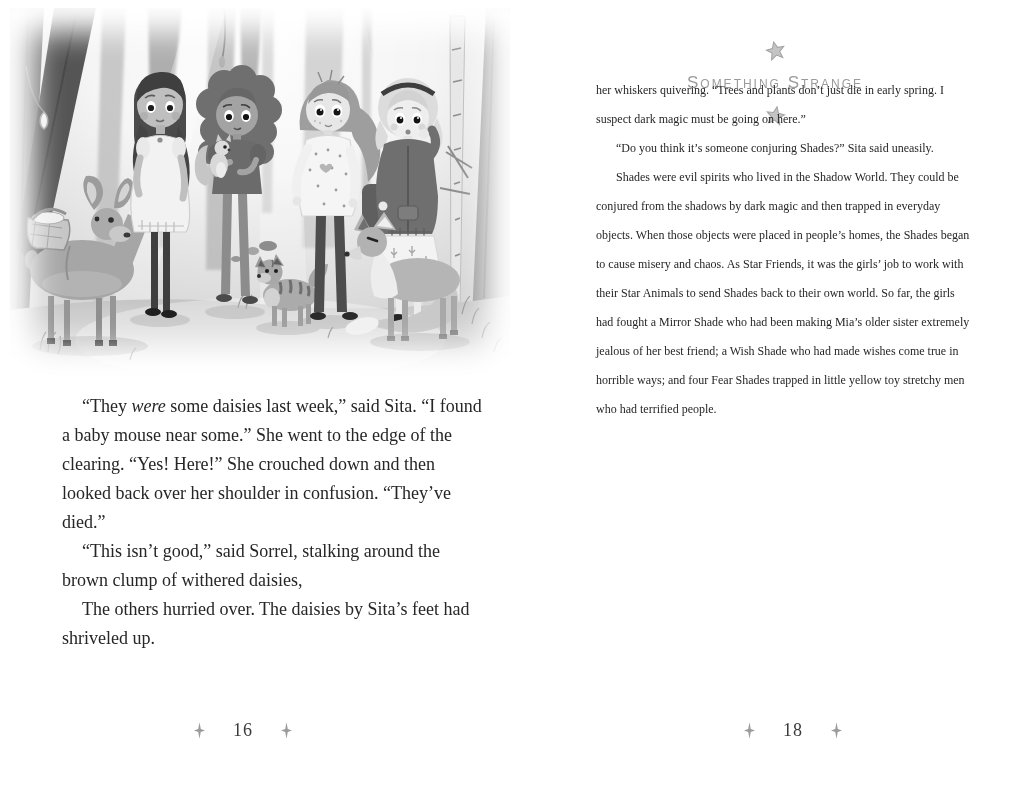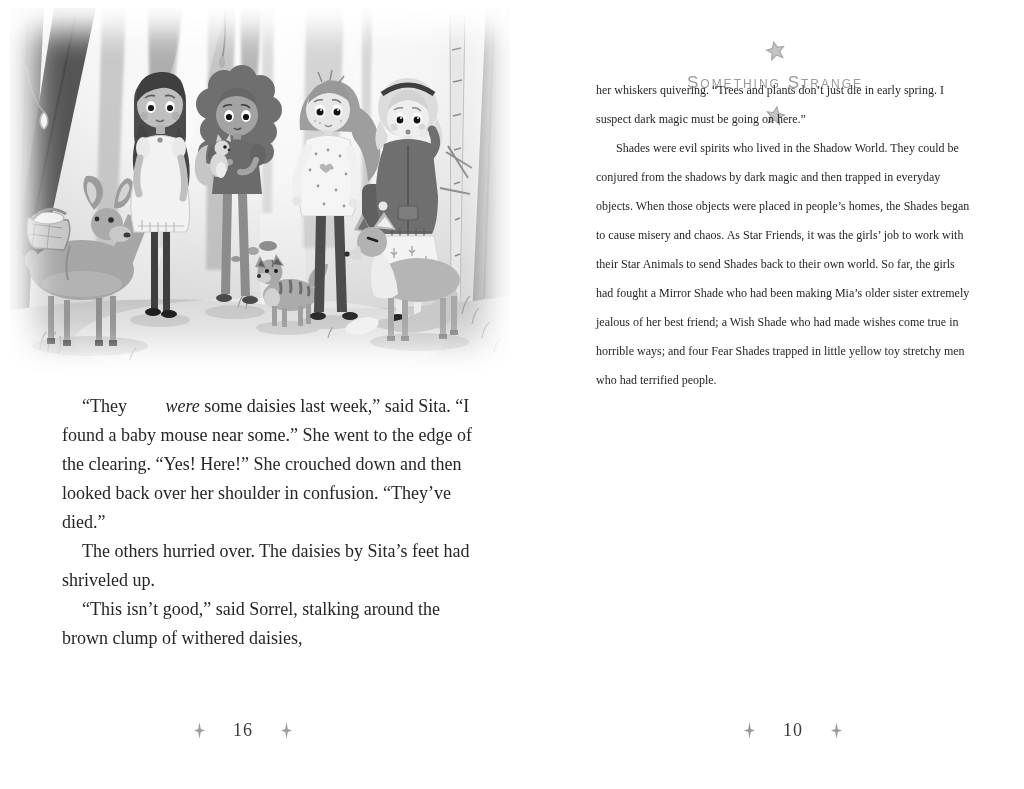--- a/index.html
+++ b/index.html
@@ -11,21 +11,21 @@
   .illustration svg { display:block; }
   .illustration::after { content:''; position:absolute; inset:0; pointer-events:none;
                          box-shadow: inset 0 0 30px 24px #ffffff; }
 
   
   .page-text { position:absolute; text-align:left; }
   .left-text  { left:62px;  top:392px; width:420px; font-size:18px;  line-height:29px; }
   .right-text { left:596px; top:76px;  width:376px; font-size:12px;  line-height:29px; }
   .para { margin:0; }
   .ind  { text-indent:20px; }
-  .it   { font-style:italic;margin-left:34px; }
+  .it   { font-style:italic; }
 
   
   .running-head { position:absolute; left:595px; top:40px; width:360px;
                   display:flex; align-items:center; justify-content:center; gap:12px;flex-direction:column; }
   .running-head .head-label { font-family:"Liberation Sans", sans-serif; font-variant:small-caps;
                   text-transform:capitalize; font-size:17px; letter-spacing:2px; color:#9b9b9b; }
   .star { width:21px; height:21px; }
   .star.l { transform:rotate(-12deg); }
   .star.r { transform:rotate(10deg); }
 
@@ -360,22 +360,22 @@
         <rect x="377" y="328" width="8" height="5" fill="#868686"></rect>
           <rect x="391" y="328" width="8" height="5" fill="#868686"></rect>
         <rect x="429" y="326" width="8" height="5" fill="#868686"></rect>
           <rect x="440" y="322" width="8" height="5" fill="#868686"></rect>
       </g>
     </svg>
   </figure>
 
   <div class="page-text left-text">
     <p class="para ind"><span>“They </span><span class="it">were</span><span> some daisies last week,” said Sita. “I found a baby mouse near some.” She went to the edge of the clearing. “Yes! Here!” She crouched down and then looked back over her shoulder in confusion. “They’ve died.”</span></p>
+    <p class="para ind">“This isn’t good,” said Sorrel, stalking around the brown clump of withered daisies,</p>
     <p class="para ind">The others hurried over. The daisies by Sita’s feet had shriveled up.</p>
-    <p class="para ind">“This isn’t good,” said Sorrel, stalking around the brown clump of withered daisies,</p>
   </div>
 
   <div class="folio folio-left">
     <svg class="sparkle" viewBox="0 0 12 18">
       <path d="M6,0 L7.4,7.4 L12,9 L7.4,10.6 L6,18 L4.6,10.6 L0,9 L4.6,7.4 Z" fill="#9c9c9c"></path>
     </svg>
     <span class="num">16</span>
     <svg class="sparkle" viewBox="0 0 12 18">
       <path d="M6,0 L7.4,7.4 L12,9 L7.4,10.6 L6,18 L4.6,10.6 L0,9 L4.6,7.4 Z" fill="#9c9c9c"></path>
     </svg>
@@ -386,26 +386,27 @@
       <path d="M12,2 L15,9 L22,9.5 L16.5,14 L18.5,21.5 L12,17.3 L5.5,21.5 L7.5,14 L2,9.5 L9,9 Z" fill="#c4c4c4" stroke="#a2a2a2" stroke-width="1.2"></path>
     </svg>
     <span class="head-label">Something Strange</span>
     <svg class="star r" viewBox="0 0 24 24">
       <path d="M12,2 L15,9 L22,9.5 L16.5,14 L18.5,21.5 L12,17.3 L5.5,21.5 L7.5,14 L2,9.5 L9,9 Z" fill="#c4c4c4" stroke="#a2a2a2" stroke-width="1.2"></path>
     </svg>
   </div>
 
   <div class="page-text right-text">
     <p class="para">her whiskers quivering. “Trees and plants don’t just die in early spring. I suspect dark magic must be going on here.”</p>
+    <p class="para ind">“Do you think it’s someone conjuring Shades?” Sita said uneasily.</p>
     <p class="para ind">Shades were evil spirits who lived in the Shadow World. They could be conjured from the shadows by dark magic and then trapped in everyday objects. When those objects were placed in people’s homes, the Shades began to cause misery and chaos. As Star Friends, it was the girls’ job to work with their Star Animals to send Shades back to their own world. So far, the girls had fought a Mirror Shade who had been making Mia’s older sister extremely jealous of her best friend; a Wish Shade who had made wishes come true in horrible ways; and four Fear Shades trapped in little yellow toy stretchy men who had terrified people.</p>
   </div>
 
   <div class="folio folio-right">
     <svg class="sparkle" viewBox="0 0 12 18">
       <path d="M6,0 L7.4,7.4 L12,9 L7.4,10.6 L6,18 L4.6,10.6 L0,9 L4.6,7.4 Z" fill="#9c9c9c"></path>
     </svg>
-    <span class="num">10</span>
+    <span class="num">18</span>
     <svg class="sparkle" viewBox="0 0 12 18">
       <path d="M6,0 L7.4,7.4 L12,9 L7.4,10.6 L6,18 L4.6,10.6 L0,9 L4.6,7.4 Z" fill="#9c9c9c"></path>
     </svg>
   </div>
 
 </div>
 
 </body></html>

